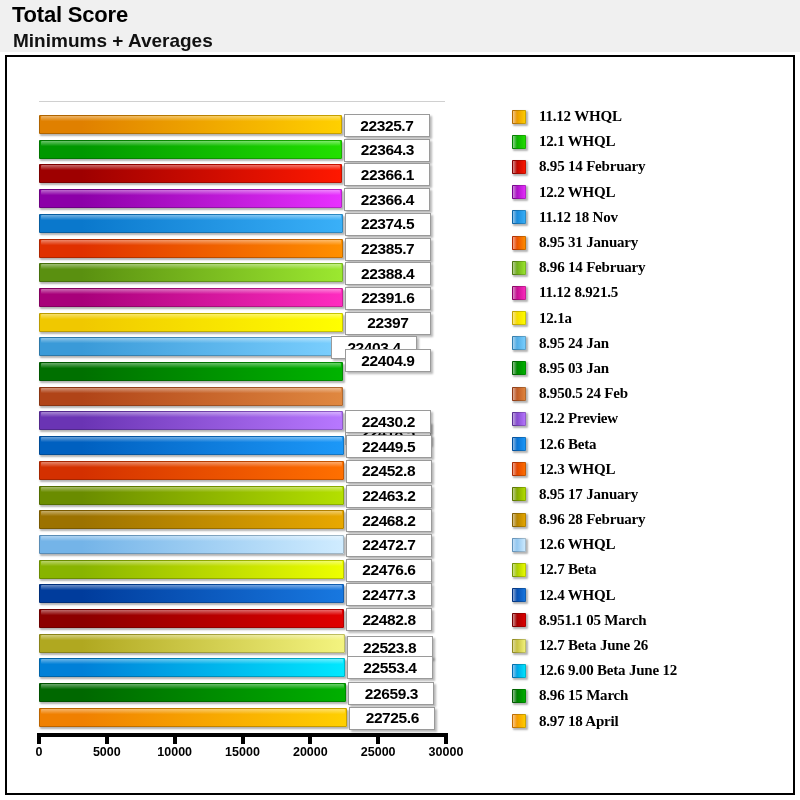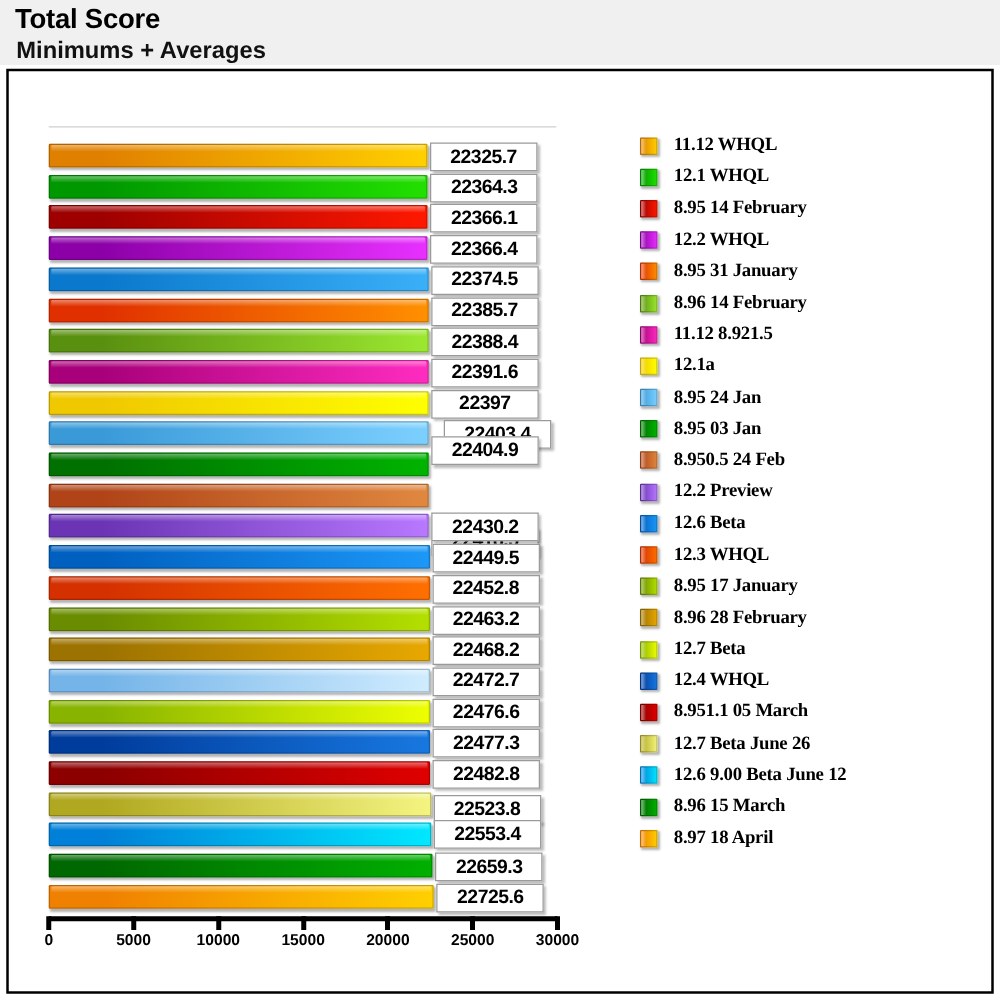--- a/index.html
+++ b/index.html
@@ -300,21 +300,21 @@
       <div id="vlabels">
           <div class="vlabel" style="left: 336.885px; top: 57px; min-width: 86px;">22325.7</div>
           <div class="vlabel" style="left: 337.409px; top: 81.7px; min-width: 86px;">22364.3</div>
           <div class="vlabel" style="left: 337.433px; top: 106.4px; min-width: 86px;">22366.1</div>
           <div class="vlabel" style="left: 337.437px; top: 131.1px; min-width: 86px;">22366.4</div>
           <div class="vlabel" style="left: 337.547px; top: 155.8px; min-width: 86px;">22374.5</div>
           <div class="vlabel" style="left: 337.699px; top: 180.5px; min-width: 86px;">22385.7</div>
           <div class="vlabel" style="left: 337.736px; top: 205.2px; min-width: 86px;">22388.4</div>
           <div class="vlabel" style="left: 337.779px; top: 229.9px; min-width: 86px;">22391.6</div>
           <div class="vlabel" style="left: 337.853px; top: 254.6px; min-width: 86px;">22397</div>
-          <div class="vlabel" style="left: 348px; top: 279.3px; min-width: 86px;">22403.4</div>
+          <div class="vlabel" style="left: 324px; top: 279.3px; min-width: 86px;">22403.4</div>
           <div class="vlabel" style="left: 337.96px; top: 292px; min-width: 86px;">22404.9</div>
           <div class="vlabel" style="left: 338.144px; top: 328.7px; min-width: 86px; margin-top: 36px;">22418.5</div>
           <div class="vlabel" style="left: 338.303px; top: 353.4px; min-width: 86px;">22430.2</div>
           <div class="vlabel" style="left: 338.565px; top: 378.1px; min-width: 86px;">22449.5</div>
           <div class="vlabel" style="left: 338.61px; top: 402.8px; min-width: 86px;">22452.8</div>
           <div class="vlabel" style="left: 338.751px; top: 427.5px; min-width: 86px;">22463.2</div>
           <div class="vlabel" style="left: 338.819px; top: 452.2px; min-width: 86px;">22468.2</div>
           <div class="vlabel" style="left: 338.88px; top: 476.9px; min-width: 86px;">22472.7</div>
           <div class="vlabel" style="left: 338.933px; top: 501.6px; min-width: 86px;">22476.6</div>
           <div class="vlabel" style="left: 338.942px; top: 526.3px; min-width: 86px;">22477.3</div>
@@ -366,20 +366,27 @@
             <span class="legend-label">8.95 14 February</span>
           </div>
           <div class="legend-item">
             <span class="swatch" style="background: linear-gradient(to right, rgb(140, 0, 168) 0%, rgb(232, 48, 255) 100%);">
               <span class="sedge"></span>
               <span class="sgloss"></span>
             </span>
             <span class="legend-label">12.2 WHQL</span>
           </div>
           <div class="legend-item">
+            <span class="swatch" style="background: linear-gradient(to right, rgb(10, 120, 204) 0%, rgb(58, 176, 248) 100%);">
+              <span class="sedge"></span>
+              <span class="sgloss"></span>
+            </span>
+            <span class="legend-label">11.12 18 Nov</span>
+          </div>
+          <div class="legend-item">
             <span class="swatch" style="background: linear-gradient(to right, rgb(224, 48, 0) 0%, rgb(255, 144, 0) 100%);">
               <span class="sedge"></span>
               <span class="sgloss"></span>
             </span>
             <span class="legend-label">8.95 31 January</span>
           </div>
           <div class="legend-item">
             <span class="swatch" style="background: linear-gradient(to right, rgb(90, 144, 16) 0%, rgb(156, 232, 48) 100%);">
               <span class="sedge"></span>
               <span class="sgloss"></span>
@@ -448,20 +455,27 @@
               <span class="sgloss"></span>
             </span>
             <span class="legend-label">8.95 17 January</span>
           </div>
           <div class="legend-item">
             <span class="swatch" style="background: linear-gradient(to right, rgb(156, 114, 0) 0%, rgb(232, 168, 0) 100%);">
               <span class="sedge"></span>
               <span class="sgloss"></span>
             </span>
             <span class="legend-label">8.96 28 February</span>
+          </div>
+          <div class="legend-item">
+            <span class="swatch" style="background: linear-gradient(to right, rgb(116, 180, 232) 0%, rgb(208, 236, 255) 100%);">
+              <span class="sedge"></span>
+              <span class="sgloss"></span>
+            </span>
+            <span class="legend-label">12.6 WHQL</span>
           </div>
           <div class="legend-item">
             <span class="swatch" style="background: linear-gradient(to right, rgb(136, 180, 0) 0%, rgb(238, 255, 0) 100%);">
               <span class="sedge"></span>
               <span class="sgloss"></span>
             </span>
             <span class="legend-label">12.7 Beta</span>
           </div>
           <div class="legend-item">
             <span class="swatch" style="background: linear-gradient(to right, rgb(0, 60, 156) 0%, rgb(24, 120, 224) 100%);">

